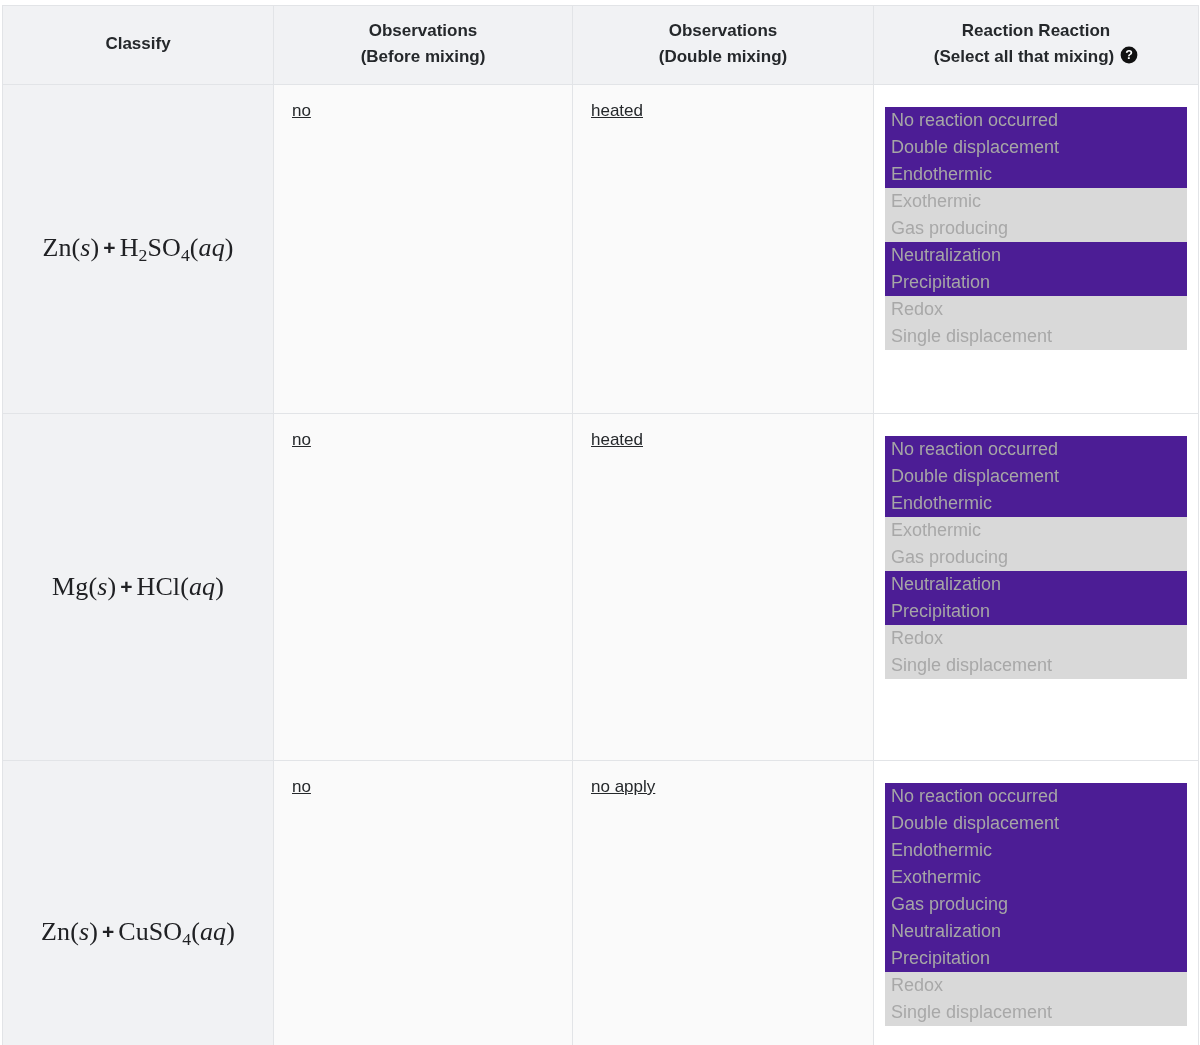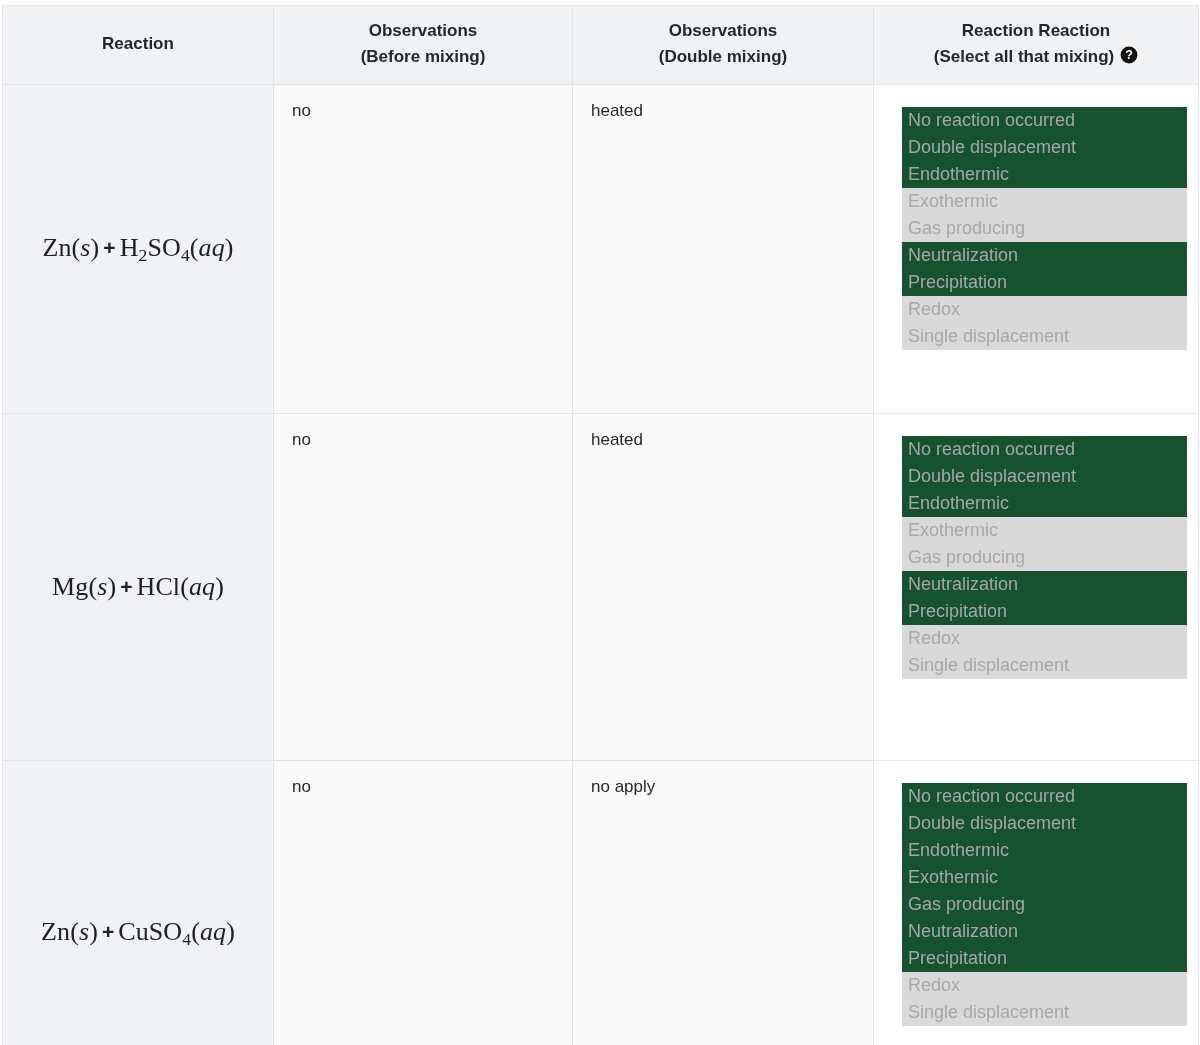--- a/index.html
+++ b/index.html
@@ -96,32 +96,33 @@
 
   td.cell-obs {
     background: #fafafa;
     padding: 16px 18px;
   }
   .obs-text {
     font-size: 17px;
     color: #25282b;
     line-height: 20px;
     min-height: 250px;
+    text-decoration: underline;
   }
 
   td.cell-classify {
     background: #ffffff;
     padding: 0;
   }
 
   .listbox {
-    margin: 22px 11px 12px 28px;
+    margin: 22px 11px 12px 11px;
     padding: 0;
     list-style: none;
-    background: #14532d;
+    background: #4c1d95;
   }
   .listbox li {
     font-size: 18px;
     line-height: 27px;
     color: #a6a6a6;
     padding: 0 4px 0 6px;
     white-space: nowrap;
   }
   .listbox li.selected {
     background: #d9d9d9;
@@ -140,21 +141,21 @@
   <table class="lab-table">
     <colgroup>
       <col class="c-reaction">
       <col class="c-before">
       <col class="c-after">
       <col class="c-classify">
     </colgroup>
     <thead>
       <tr>
         <th>
-          <span class="hdr-line">Reaction</span>
+          <span class="hdr-line">Classify</span>
         </th>
         <th>
           <span class="hdr-line">Observations</span>
           <span class="hdr-line">(Before mixing)</span>
         </th>
         <th>
           <span class="hdr-line">Observations</span>
           <span class="hdr-line">(Double mixing)</span>
         </th>
         <th>

